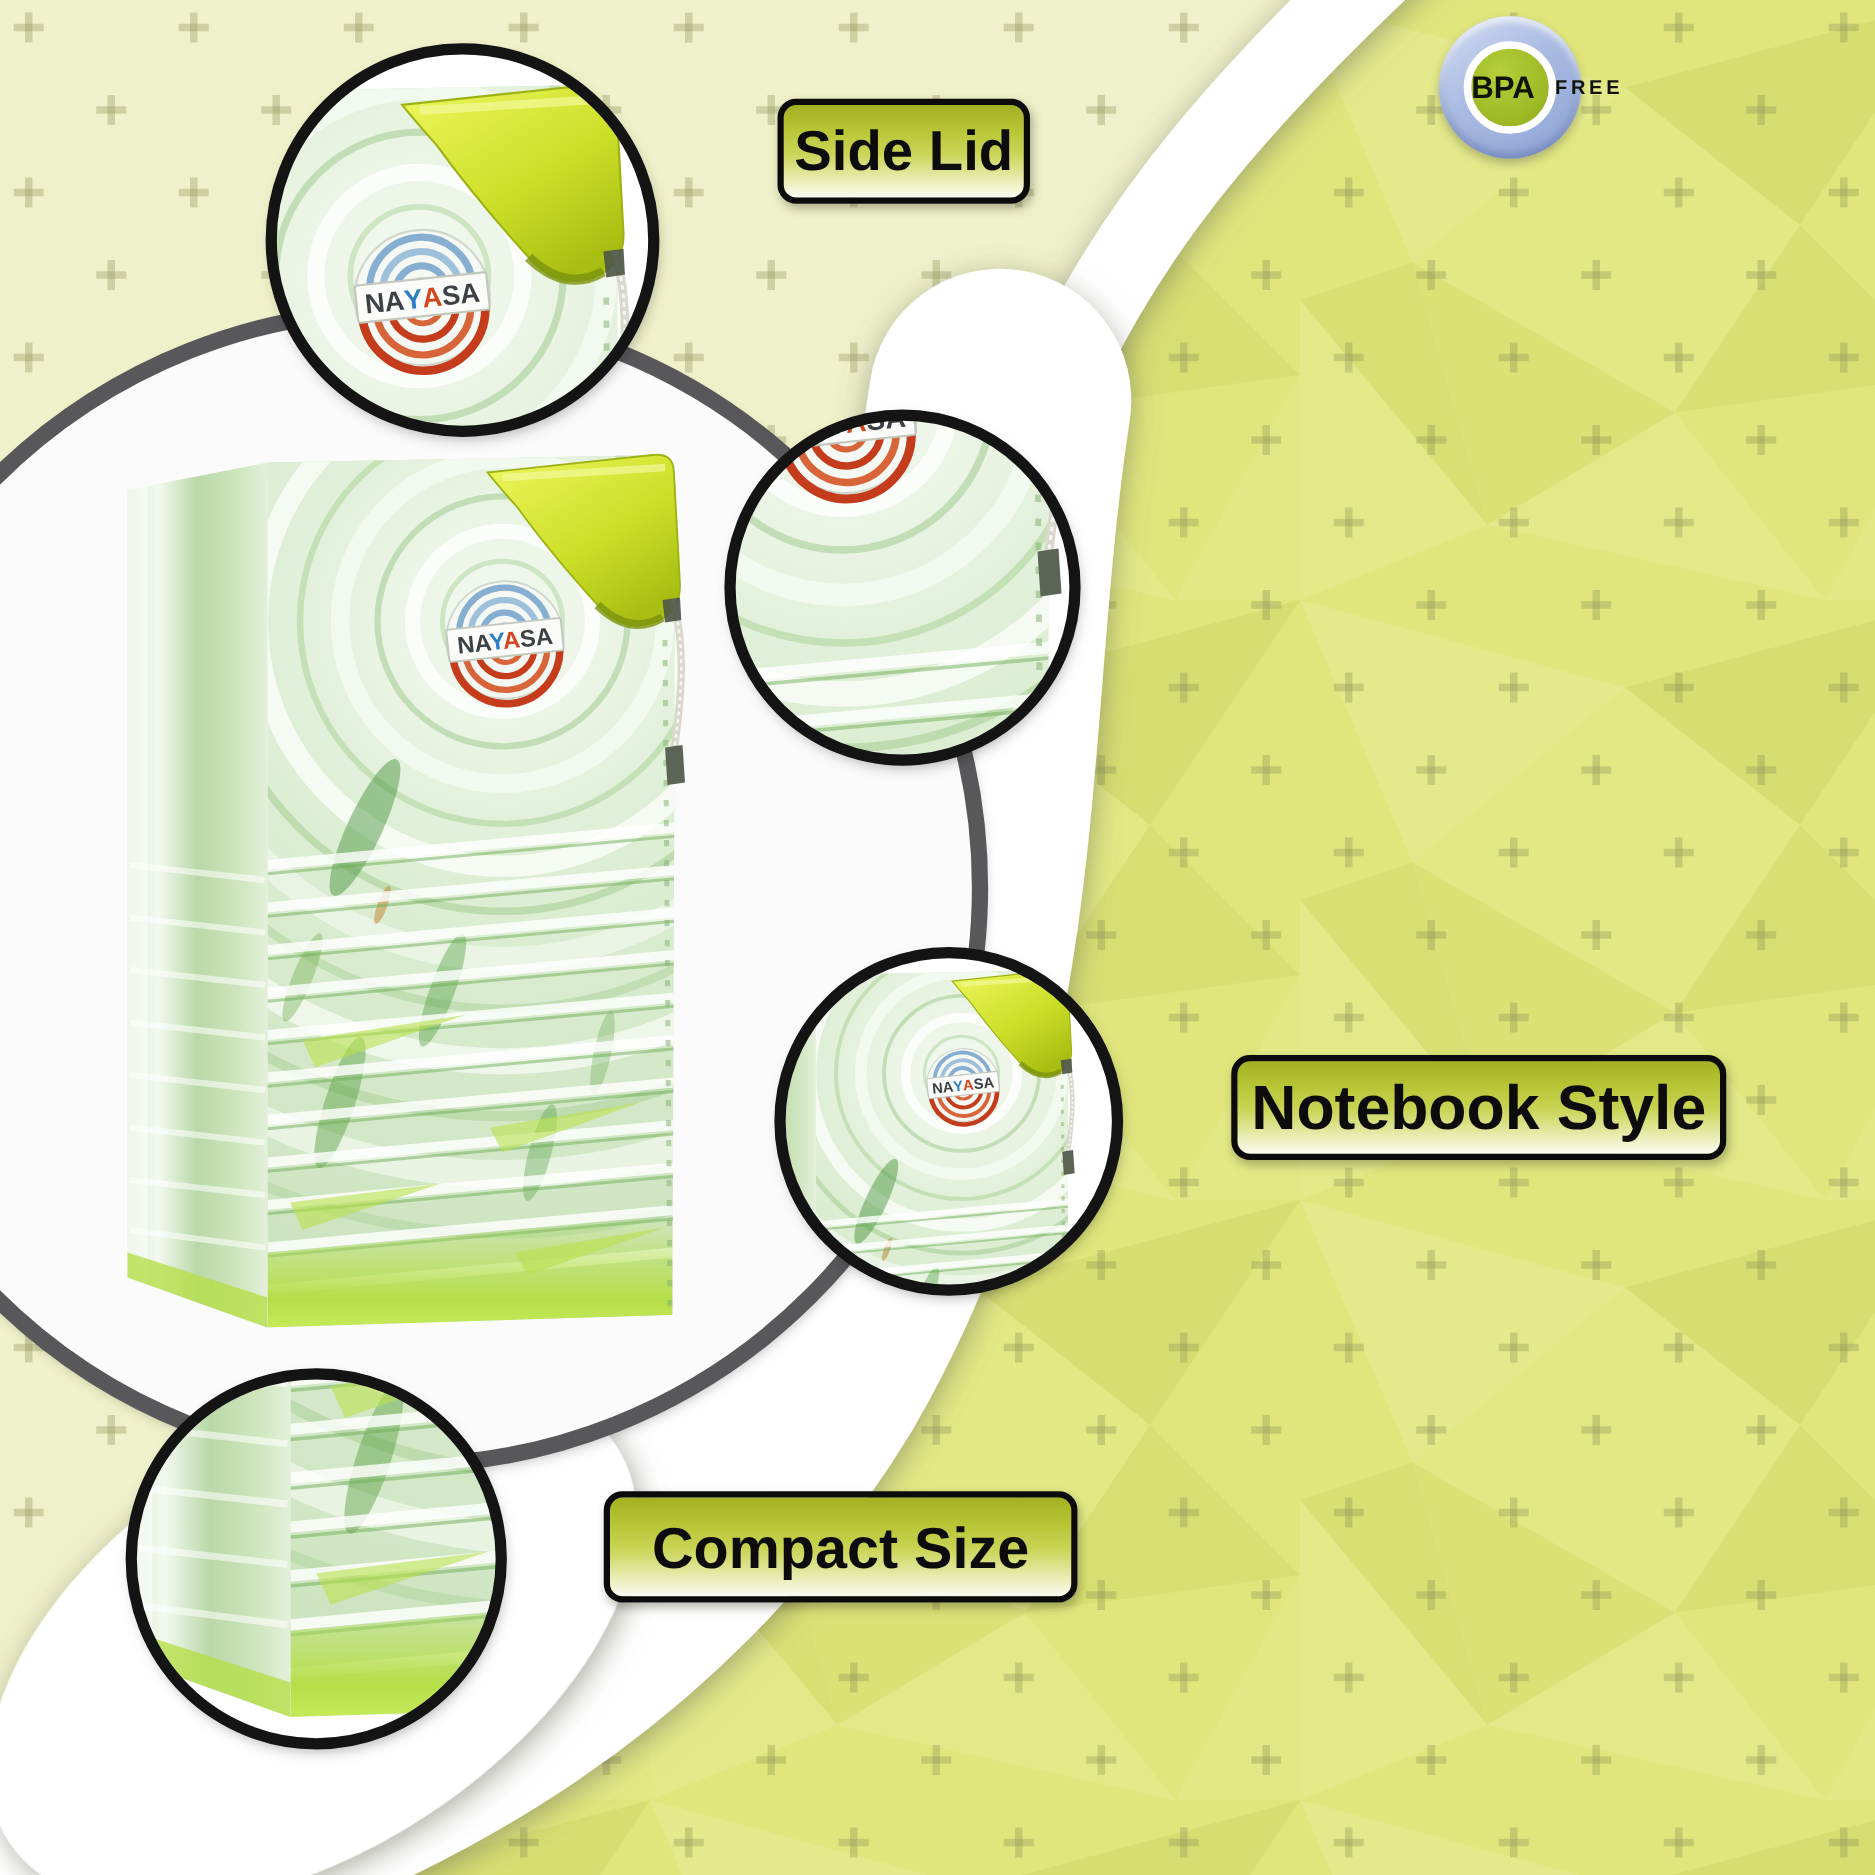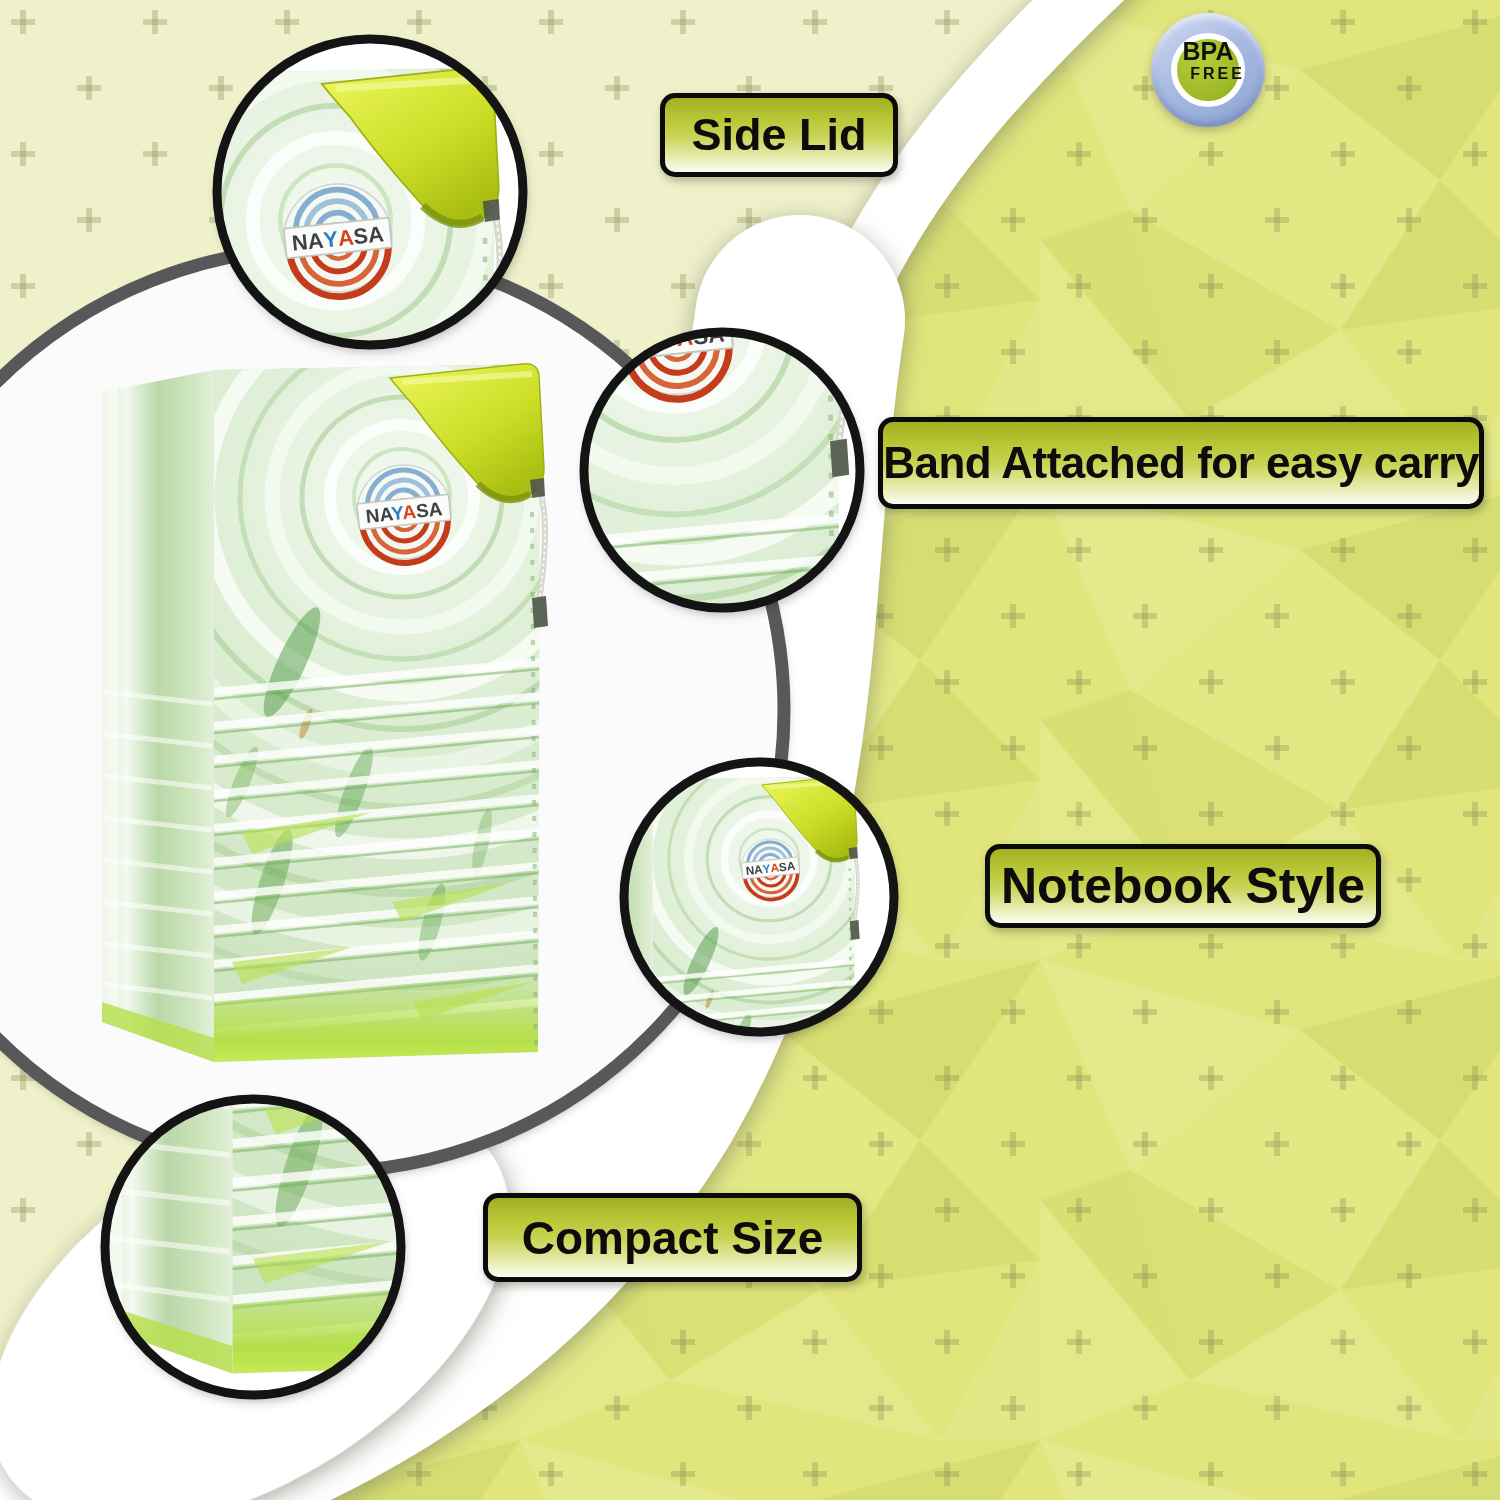--- a/index.html
+++ b/index.html
@@ -13,37 +13,37 @@
   
   .feature-label{
     position:absolute;
     display:flex;align-items:center;justify-content:center;
     background:linear-gradient(180deg,#a2b021 0%,#b9c636 28%,#c9d455 52%,#e5eaa8 78%,#fbfcf3 100%);
     border:5px solid #0b0b0b;border-radius:15px;
     color:#0c0c0c;font-weight:bold;white-space:nowrap;
     box-shadow:2px 4px 8px rgba(60,60,40,0.35);
     box-sizing:border-box;
   }
-  .lbl-side-lid{left:622px;top:93px;width:238px;height:84px;font-size:45px;margin-left:38px;}
+  .lbl-side-lid{left:622px;top:79px;width:202px;height:84px;font-size:45px;}
   .lbl-band{left:878px;top:417px;width:606px;height:92px;font-size:44px;letter-spacing:-0.5px;}
   .lbl-notebook{left:985px;top:844px;width:396px;height:84px;font-size:50px;}
   .lbl-compact{left:483px;top:1193px;width:379px;height:89px;font-size:46px;}
 
   
   .bpa-badge{
     position:absolute;left:1151px;top:13px;width:114px;height:114px;border-radius:50%;
     background:linear-gradient(145deg,#d3ddf2 0%,#a9bbe2 45%,#8ca3d4 100%);
     box-shadow:0 4px 8px rgba(80,80,60,0.35), inset 0 -4px 8px rgba(70,90,150,0.45), inset 0 4px 6px rgba(255,255,255,0.8);
     display:flex;align-items:center;justify-content:center;
   }
   .bpa-badge-core{
     width:74px;height:74px;border-radius:50%;
     background:radial-gradient(circle at 38% 32%,#b6cf3a 0%,#9cb824 70%,#8aa61c 100%);
     border:6px solid #ffffff;
-    display:flex;flex-direction:column;align-items:center;justify-content:flex-start;
+    display:flex;align-items:center;justify-content:space-between;
     box-sizing:border-box;line-height:1;
   }
   .bpa-line1{font-size:25px;font-weight:800;color:#101408;letter-spacing:0px;}
   .bpa-line2{font-size:16px;font-weight:700;color:#101408;letter-spacing:3px;margin-top:2px;margin-right:-3px;margin-left:16px;}
 
   
   .bpa-box{
     position:absolute;left:1290px;top:26px;width:188px;height:70px;
     display:flex;align-items:center;justify-content:center;
     background:linear-gradient(180deg,#aab726 0%,#c4cf45 55%,#e0e68c 100%);
@@ -298,21 +298,20 @@
     <g>
       <circle cx="253" cy="1247" r="148" fill="#ffffff" filter="url(#ringShadow)"></circle>
       <g clip-path="url(#clipCompact)">
         <use href="#bottle" transform="translate(92,568.5) scale(1.15)"></use>
       </g>
       <circle cx="253" cy="1247" r="148" fill="none" stroke="#141414" stroke-width="9"></circle>
     </g>
   </svg>
 
   <div class="feature-label lbl-side-lid">Side Lid</div>
-  <div class="feature-label lbl-band">Band Attached for easy carry</div>
   <div class="feature-label lbl-notebook">Notebook Style</div>
   <div class="feature-label lbl-compact">Compact Size</div>
 
   <div class="bpa-badge">
     <div class="bpa-badge-core">
       <span class="bpa-line1">BPA</span>
       <span class="bpa-line2">FREE</span>
     </div>
   </div>
 

